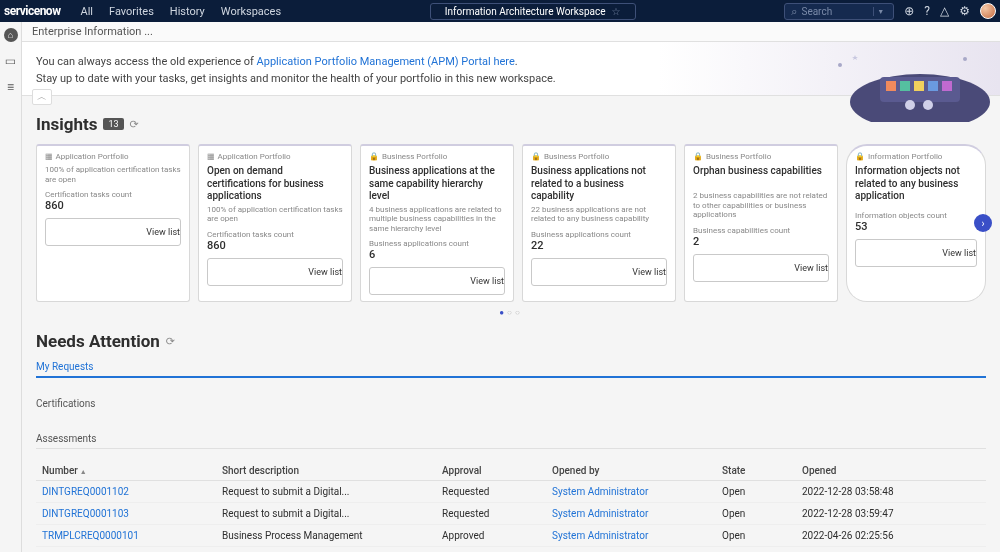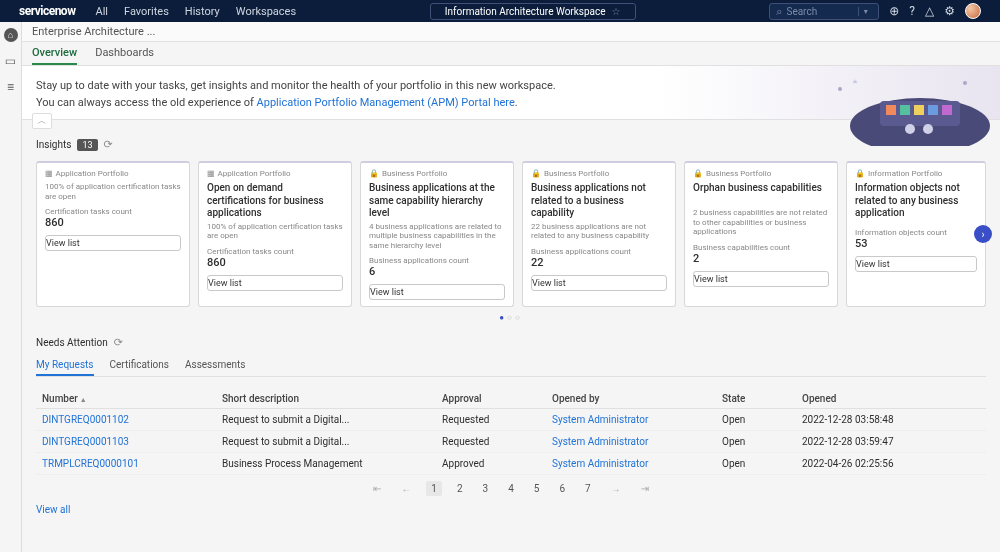--- a/index.html
+++ b/index.html
@@ -1,19 +1,19 @@
 <!DOCTYPE html>
 <html><head>
 <meta charset="utf-8">
 <style>
 * { margin: 0; padding: 0; box-sizing: border-box; font-family: -apple-system, BlinkMacSystemFont, "Segoe UI", Roboto, sans-serif; }
 body { background: #f5f5f5; font-size: 12px; color: #2e2e2e; width: 1000px; height: 552px; overflow: hidden; }
 
 
-.topnav { background: #0b1d3a; height: 22px; display: flex; align-items: center; padding: 0 19px; color: #fff; font-size: 11px; }
+.topnav { background: #0b1d3a; height: 22px; display: flex; align-items: center; padding: 0 4px; color: #fff; font-size: 11px; }
 .logo { font-weight: bold; font-size: 12px; margin-right: 20px; letter-spacing: -0.5px; }
 .nav-links { display: flex; gap: 16px; }
 .nav-link { color: #cfd6e0; cursor: pointer; }
 .nav-center { flex: 1; display: flex; justify-content: center; }
 .workspace-pill { border: 1px solid #3e5078; border-radius: 3px; padding: 2px 14px; display: flex; align-items: center; gap: 6px; font-size: 10px; }
 .star { color: #7a8aa8; font-size: 10px; }
 .search-box { display: flex; align-items: center; background: #152a4f; border: 1px solid #3e5078; border-radius: 3px; padding: 1px 6px; width: 110px; font-size: 10px; }
 .search-icon { margin-right: 4px; color: #7a8aa8; font-size: 11px; }
 .search-dd { width: 14px; border-left: 1px solid #3e5078; margin-left: auto; text-align: center; color: #7a8aa8; font-size: 8px; }
 .nav-right { display: flex; align-items: center; gap: 10px; margin-left: 10px; }
@@ -37,39 +37,39 @@
 .hero { position: relative; padding: 12px 14px 8px; background: linear-gradient(90deg, #fff 0%, #fff 65%, #e8e4f0 100%); border-bottom: 1px solid #e0e0e0; }
 .hero h1 { font-size: 20px; font-weight: 600; color: #222; margin-bottom: 4px; }
 .hero p { font-size: 11px; color: #444; line-height: 1.5; }
 .hero a { color: #2173d6; text-decoration: none; }
 .hero-art { position:absolute; right:10px; top:5px; width:180px; height:75px; }
 .collapse-chevron { position:absolute; bottom:-10px; left:10px; color:#888; cursor:pointer; font-size:10px; background:#fff; border:1px solid #ddd; border-radius:2px; padding:0 4px; z-index:2;}
 
 
 .section { padding: 10px 14px 4px; }
 .section-head { display: flex; align-items: center; gap: 6px; }
-.section-title { font-size: 10px; font-weight: 400; }
+.section-title { font-size: 17px; font-weight: 700; }
 .badge { background: #555; color: #fff; font-size: 9px; padding: 1px 5px; border-radius: 2px; }
 .refresh-icon { color: #888; font-size: 11px; cursor: pointer; }
 .refresh-text { font-size: 9px; color: #888; margin-top: 2px; }
 
 .cards { display: flex; gap: 8px; margin-top: 10px; position: relative; }
 .card { flex: 0 0 154px; border: 1px solid #d8d8d8; border-top: 2px solid #d0cde0; border-radius: 3px; background: #fff; padding: 6px 8px 6px; display: flex; flex-direction: column; font-size: 9px; }
 .card-portfolio { color: #888; font-size: 8px; display:flex; align-items:center; gap:3px; margin-bottom:4px; }
 .card-title { font-size: 10px; font-weight: 500; line-height: 1.25; margin-bottom: 2px; min-height: 24px; }
 .card-desc { font-size: 8px; color: #888; line-height: 1.2; min-height: 18px; }
 .card-metric-label { font-size: 8px; color: #888; margin-top: 6px; }
 .card-metric { font-size: 11px; font-weight: 500; }
-.card-btn { margin-top: 6px; border: 1px solid #c9c9c9; background: #fff; border-radius: 3px; text-align: left; padding: 2px 0; font-size: 9px; color: #333; cursor: pointer; }
+.card-btn { margin-top: 6px; border: 1px solid #c9c9c9; background: #fff; border-radius: 3px; text-align: right; padding: 8px 0; font-size: 9px; color: #333; cursor: pointer; }
 .carousel-next { position: absolute; right: -6px; top: 50%; transform: translateY(-50%); width: 18px; height: 18px; border-radius: 50%; background: #3a4fc7; color: #fff; display: flex; align-items: center; justify-content: center; font-size: 10px; cursor: pointer; }
 .carousel-dots { text-align: center; margin-top: 6px; font-size: 8px; color: #bbb; letter-spacing: 3px; }
 .carousel-dots .d-active { color: #3a4fc7; }
 
 
-.na-tabs { display: flex; gap: 16px; font-size: 10px; margin-top: 6px; border-bottom: 1px solid #e0e0e0; }
+.na-tabs { display: flex; gap: 16px; font-size: 10px; margin-top: 6px; border-bottom: 1px solid #e0e0e0; flex-direction: column; }
 .na-tab { padding: 4px 0; cursor: pointer; color: #555; }
 .na-tab.active { color: #2173d6; border-bottom: 2px solid #2173d6; }
 
 table { width: 100%; border-collapse: collapse; font-size: 10px; margin-top: 12px; }
 th { text-align: left; font-weight: 500; color: #444; padding: 4px 6px; border-bottom: 1px solid #e0e0e0; }
 th.sortable::after { content: " ▲"; font-size: 7px; color: #888; }
 td { padding: 5px 6px; border-bottom: 1px solid #eee; }
 td a { color: #2173d6; text-decoration: none; }
 
 .pager { display: flex; gap: 10px; justify-content: center; font-size: 10px; color: #555; margin-top: 6px; align-items: center;}
@@ -112,31 +112,27 @@
   </div>
 </div>
 
 <div class="leftrail">
   <span class="rail-icon home">⌂</span>
   <span class="rail-icon">▭</span>
   <span class="rail-icon">≡</span>
 </div>
 
 <div class="main">
-  <div class="breadcrumb">Enterprise Architecture ...</div>
-  <div class="tabs">
-    <div class="tab active">Overview</div>
-    <div class="tab inactive">Dashboards</div>
-  </div>
+  <div class="breadcrumb">Enterprise Information ...</div>
 
   <div class="hero">
-    <p>Stay up to date with your tasks, get insights and monitor the health of your portfolio in this new workspace.</p>
     <p>
       <span>You can always access the old experience of </span><a href="#">Application Portfolio Management (APM) Portal here</a><span>.</span>
     </p>
+    <p>Stay up to date with your tasks, get insights and monitor the health of your portfolio in this new workspace.</p>
     <svg class="hero-art" viewBox="0 0 180 75">
       <ellipse cx="110" cy="55" rx="70" ry="28" fill="#4a4a78"></ellipse>
       <rect x="70" y="30" width="80" height="25" rx="4" fill="#5a5a90"></rect>
       <rect x="76" y="34" width="10" height="10" fill="#f08a5d"></rect>
       <rect x="90" y="34" width="10" height="10" fill="#55c0a0"></rect>
       <rect x="104" y="34" width="10" height="10" fill="#f0d05d"></rect>
       <rect x="118" y="34" width="10" height="10" fill="#6a9ae0"></rect>
       <rect x="132" y="34" width="10" height="10" fill="#c06ad0"></rect>
       <circle cx="100" cy="58" r="5" fill="#d0d0e8"></circle>
       <circle cx="118" cy="58" r="5" fill="#d0d0e8"></circle>
@@ -203,21 +199,21 @@
         <div class="card-portfolio">
             <span class="lock-icon"></span>
             <span>Business Portfolio</span>
           </div>
         <div class="card-title">Orphan business capabilities</div>
         <div class="card-desc">2 business capabilities are not related to other capabilities or business applications</div>
         <div class="card-metric-label">Business capabilities count</div>
         <div class="card-metric">2</div>
         <div class="card-btn">View list</div>
       </div>
-      <div class="card" style="flex:0 0 140px;">
+      <div class="card" style="flex:0 0 140px;border-radius:21px;">
         <div class="card-portfolio">
             <span class="lock-icon"></span>
             <span>Information Portfolio</span>
           </div>
         <div class="card-title">Information objects not related to any business application</div>
         <div class="card-metric-label">Information objects count</div>
         <div class="card-metric">53</div>
         <div class="card-btn">View list</div>
       </div>
       <div class="carousel-next">›</div>

